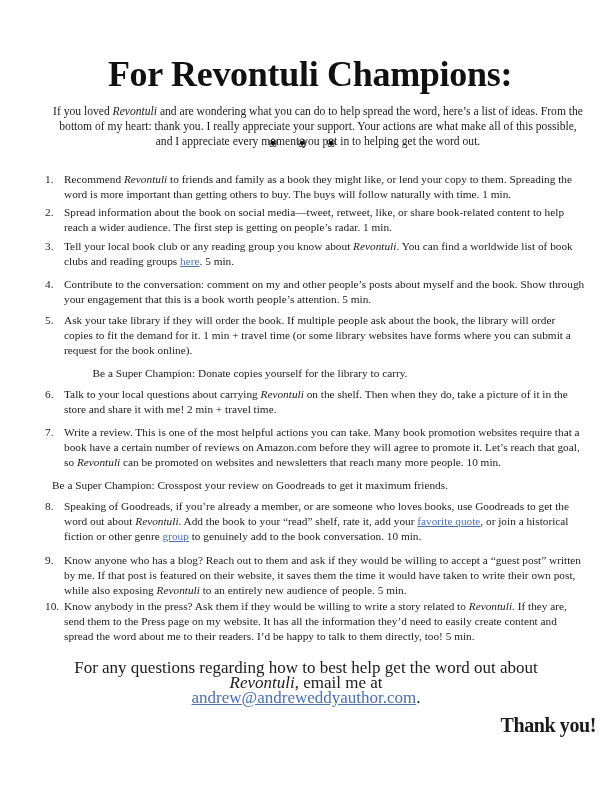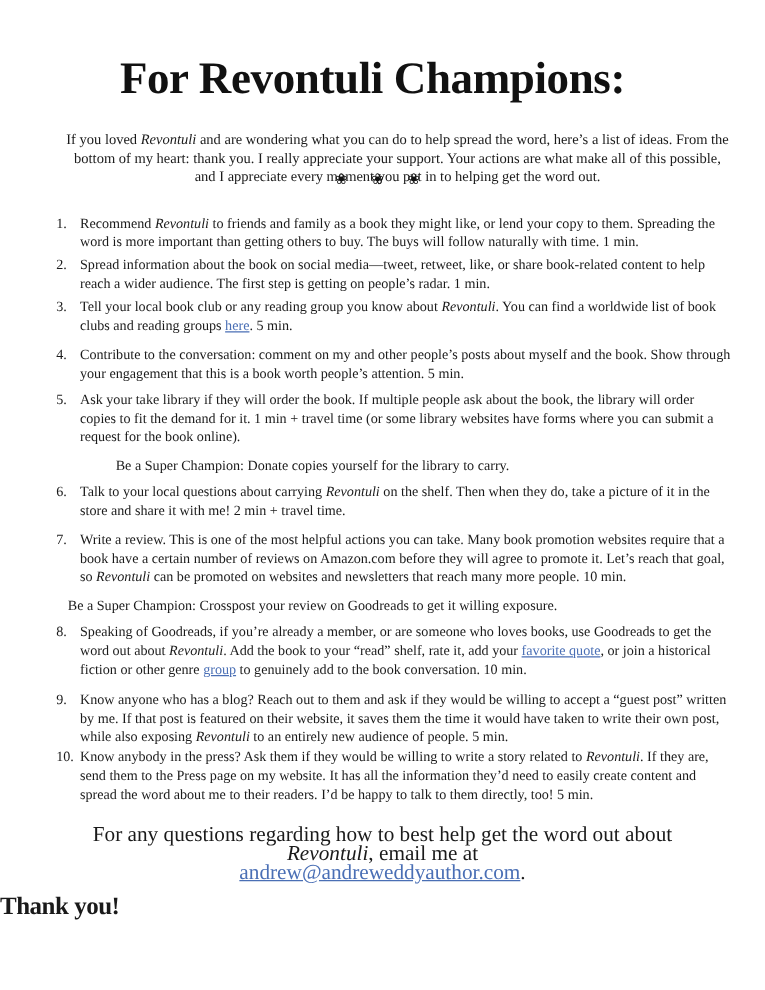--- a/index.html
+++ b/index.html
@@ -5,21 +5,21 @@
   html, body { margin: 0; padding: 0; background: #ffffff; }
   body {
     width: 612px; height: 792px; overflow: hidden; position: relative;
     font-family: "Liberation Serif", "DejaVu Serif", serif;
     color: #1a1a1a;
   }
   .page { position: absolute; left: 0; top: 0; width: 612px; height: 792px; }
   .title {
     position: absolute; left: 0; top: 40px; width: 596px; text-align: center;
     font-size: 36px; font-weight: bold; letter-spacing: -0.3px; color: #111;
-    margin: 0; line-height: 44px;
+    margin: 12px; line-height: 44px;
   }
   .intro {
     position: absolute; left: 40px; top: 92px; width: 532px; text-align: center;
     font-size: 11.6px; line-height: 15px; margin: 12px;
   }
   .flourish {
     position: absolute; left: 0; top: 136px; width: 612px; text-align: center;
     font-size: 12px; letter-spacing: 8px; color: #111;
   }
   .item {
@@ -30,21 +30,21 @@
   .item .txt { margin-left: 19px; display: block; }
   .champion {
     position: absolute; left: 0; width: 500px; text-align: center;
     font-size: 11.3px; line-height: 15px;
   }
   .footer {
     position: absolute; left: 50px; top: 660px; width: 512px; text-align: center;
     font-size: 17px; line-height: 15px;
   }
   .thanks {
-    position: absolute; left: 0; top: 714px; width: 596px; text-align: left;
+    position: absolute; left: 0; top: 714px; width: 596px; text-align: right;
     font-size: 20px; font-weight: bold; letter-spacing: -0.4px;
   }
   i { font-style: italic; }
   b { font-weight: normal; }
   a { color: #4a6fb5; text-decoration: underline; }
 </style>
 </head>
 <body>
 
 <div class="page">
@@ -85,21 +85,21 @@
   <div class="item" style="top:387px;">
     <span class="num">6.</span>
     <span class="txt"><span>Talk to your local questions about carrying </span><i>Revontuli</i><span> on the shelf. Then when they do, take a picture of it in the store and share it with me! </span><b>2 min + travel time.</b></span>
   </div>
 
   <div class="item" style="top:425px;">
     <span class="num">7.</span>
     <span class="txt"><span>Write a review. This is one of the most helpful actions you can take. Many book promotion websites require that a book have a certain number of reviews on Amazon.com before they will agree to promote it. Let’s reach that goal, so </span><i>Revontuli</i><span> can be promoted on websites and newsletters that reach many more people. </span><b>10 min.</b></span>
   </div>
 
-  <div class="champion" style="top:478px;">Be a Super Champion: Crosspost your review on Goodreads to get it willing exposure.</div>
+  <div class="champion" style="top:478px;">Be a Super Champion: Crosspost your review on Goodreads to get it maximum friends.</div>
 
   <div class="item" style="top:499px;">
     <span class="num">8.</span>
     <span class="txt"><span>Speaking of Goodreads, if you’re already a member, or are someone who loves books, use Goodreads to get the word out about </span><i>Revontuli</i><span>. Add the book to your “read” shelf, rate it, add your </span><a href="#">favorite quote</a><span>, or join a historical fiction or other genre </span><a href="#">group</a><span> to genuinely add to the book conversation. </span><b>10 min.</b></span>
   </div>
 
   <div class="item" style="top:553px;">
     <span class="num">9.</span>
     <span class="txt"><span>Know anyone who has a blog? Reach out to them and ask if they would be willing to accept a “guest post” written by me. If that post is featured on their website, it saves them the time it would have taken to write their own post, while also exposing </span><i>Revontuli</i><span> to an entirely new audience of people. </span><b>5 min.</b></span>
   </div>

